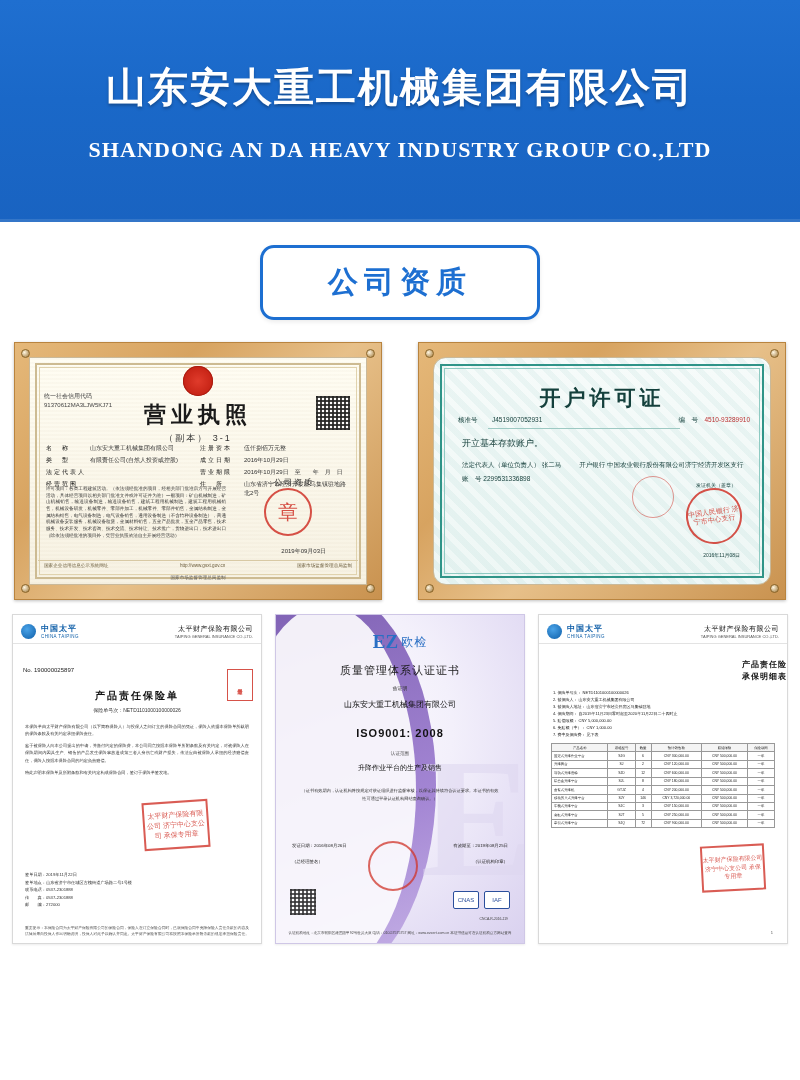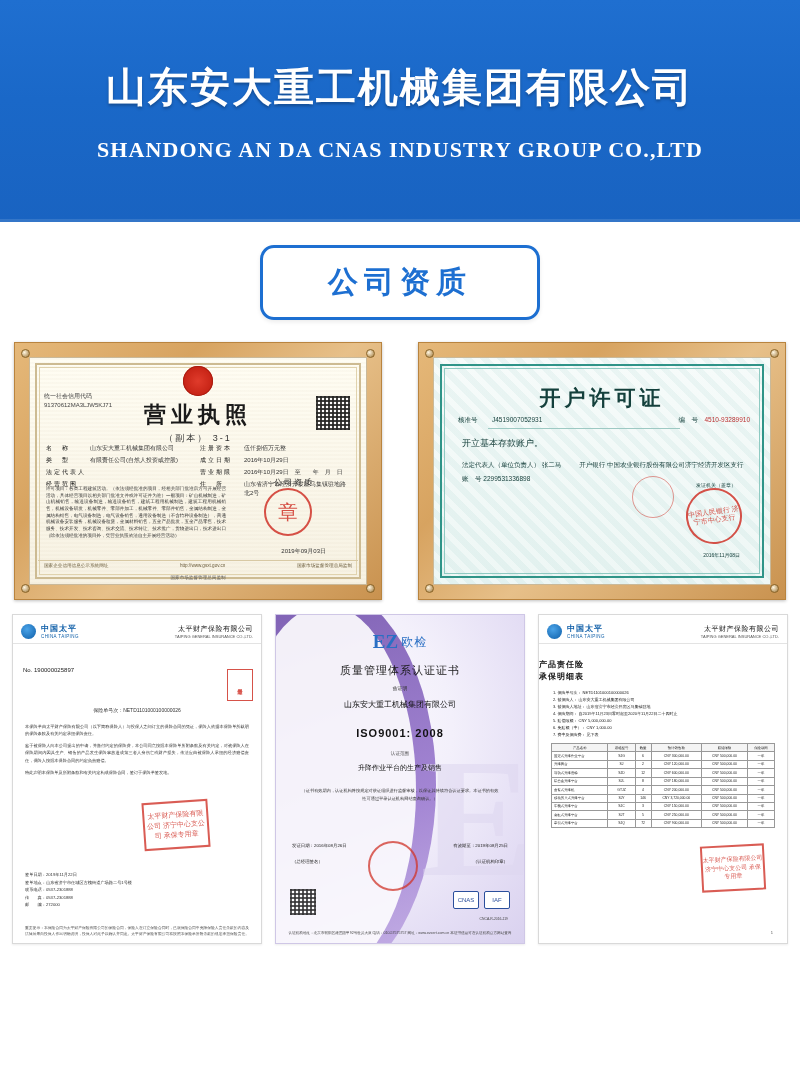--- a/index.html
+++ b/index.html
@@ -146,20 +146,21 @@
     position:absolute;left:8px;right:8px;bottom:14px;height:10px;
     border-top:1px solid #d8c9a4;
     display:flex;justify-content:space-between;align-items:center;
     font-size:4.6px;color:#6a5b3b;padding:0 6px;box-sizing:border-box;
   }
   
   .ap{
     background:
       repeating-linear-gradient(45deg,rgba(0,130,120,.05) 0 6px,rgba(255,255,255,0) 6px 12px),
       linear-gradient(#f6fbfa,#eef7f5);
+    border-radius: 13px;
   }
   .ap .ap-border{position:absolute;inset:6px;border:2px solid #2f9488;}
   .ap .ap-border2{position:absolute;inset:10px;border:1px solid #8ecac2;}
   .ap-title{
     position:absolute;left:50%;top:26px;transform:translateX(-50%);
     font-family:"DejaVu Sans",sans-serif;font-size:21px;font-weight:bold;color:#14403c;
     letter-spacing:4px;white-space:nowrap;
   }
   .ap-row{position:absolute;font-size:6.5px;color:#16403c;}
   .ap-line{
@@ -302,21 +303,21 @@
     position:absolute;left:92px;bottom:52px;width:46px;height:46px;border-radius:50%;
     border:2px solid #d0342a;opacity:.75;
   }
   .iso-foot{
     position:absolute;left:10px;right:10px;bottom:6px;text-align:center;font-size:3.6px;color:#444;
     line-height:1.6;
   }
   .iso-accr{position:absolute;right:16px;bottom:22px;font-size:3.4px;color:#444;}
   
   .tbl-title{
-    position:absolute;left:0;right:0;top:44px;text-align:left;font-size:8px;color:#111;
+    position:absolute;left:0;right:0;top:44px;text-align:right;font-size:8px;color:#111;
     font-weight:bold;letter-spacing:1px;line-height:1.5;
   }
   .tbl-meta{
     position:absolute;left:14px;top:74px;right:14px;font-size:4px;color:#222;line-height:1.75;
   }
   .tbl{
     position:absolute;left:12px;right:12px;top:128px;border-collapse:collapse;width:calc(100% - 24px);
     font-size:3.4px;color:#222;
   }
   .tbl th,.tbl td{border:.5px solid #999;padding:1.5px 1px;text-align:center;line-height:1.3;}
@@ -327,21 +328,21 @@
     color:#d0342a;font-size:6px;display:flex;align-items:center;justify-content:center;
     text-align:center;line-height:1.4;opacity:.8;transform:rotate(-3deg);
   }
   .tbl-pg{position:absolute;right:14px;bottom:8px;font-size:4px;color:#555;}
 </style>
 </head>
 <body>
 
 <div class="header">
   <div class="cn-title">山东安大重工机械集团有限公司</div>
-  <div class="en-title">SHANDONG AN DA CNAS INDUSTRY GROUP CO.,LTD</div>
+  <div class="en-title">SHANDONG AN DA HEAVY INDUSTRY GROUP CO.,LTD</div>
 </div>
 
 <div class="section-wrap">
   <div class="section-badge">公司资质</div>
 </div>
 
 <div class="wm">anda</div>
 
 <div class="row1">
 
@@ -458,20 +459,21 @@
       <div class="tp-name">
         <div class="l1">太平财产保险有限公司</div>
         <div class="l2">TAIPING GENERAL INSURANCE CO.,LTD.</div>
       </div>
     </div>
     <div class="doc1-no">
       <span>No.</span>
       <span>190000025897</span>
     </div>
     <div class="doc1-stampbox">太平保险专用章</div>
+    <div class="doc1-title">产品责任保险单</div>
     <div class="doc1-sub">
       <span>保险单号次：</span><span>NETD1101000100000026</span>
     </div>
     <div class="doc1-text">
       <p>本保险单由太平财产保险有限公司（以下简称保险人）与投保人之间订立的保险合同的凭证，保险人依据本保险单所载明的保险条款及有关约定承担保险责任。</p>
       <p>鉴于被保险人向本公司提出的申请，并缴付约定的保险费，本公司同意按照本保险单所附条款及有关约定，对被保险人在保险期间内因其生产、销售的产品发生保险事故造成第三者人身伤亡或财产损失，依法应由被保险人承担的经济赔偿责任，保险人按照本保险合同的约定负责赔偿。</p>
       <p>特此声明本保险单及所附条款和有关约定构成保险合同，签订于保险单签发地。</p>
     </div>
     <div class="doc1-seal">太平财产保险有限公司
 济宁中心支公司

